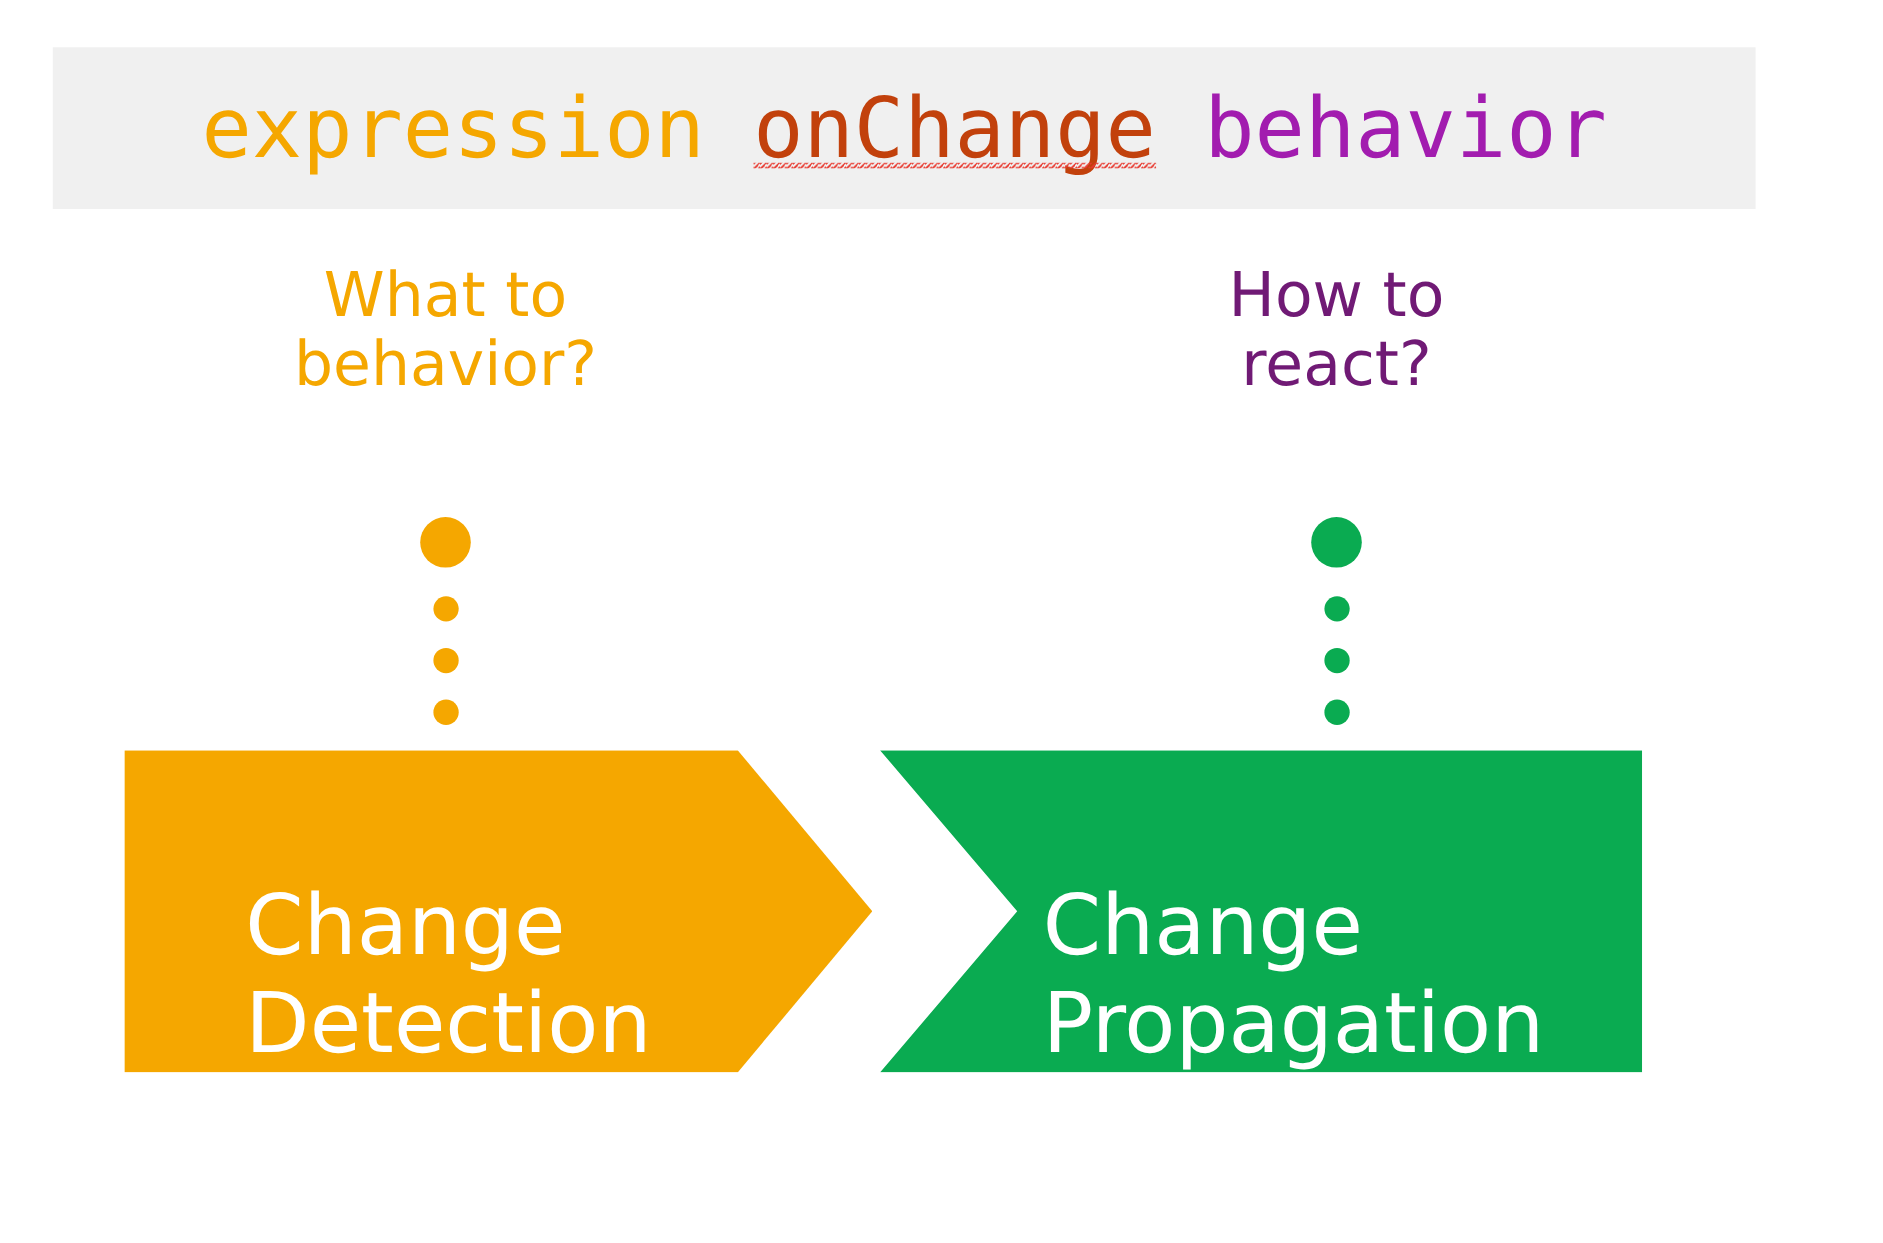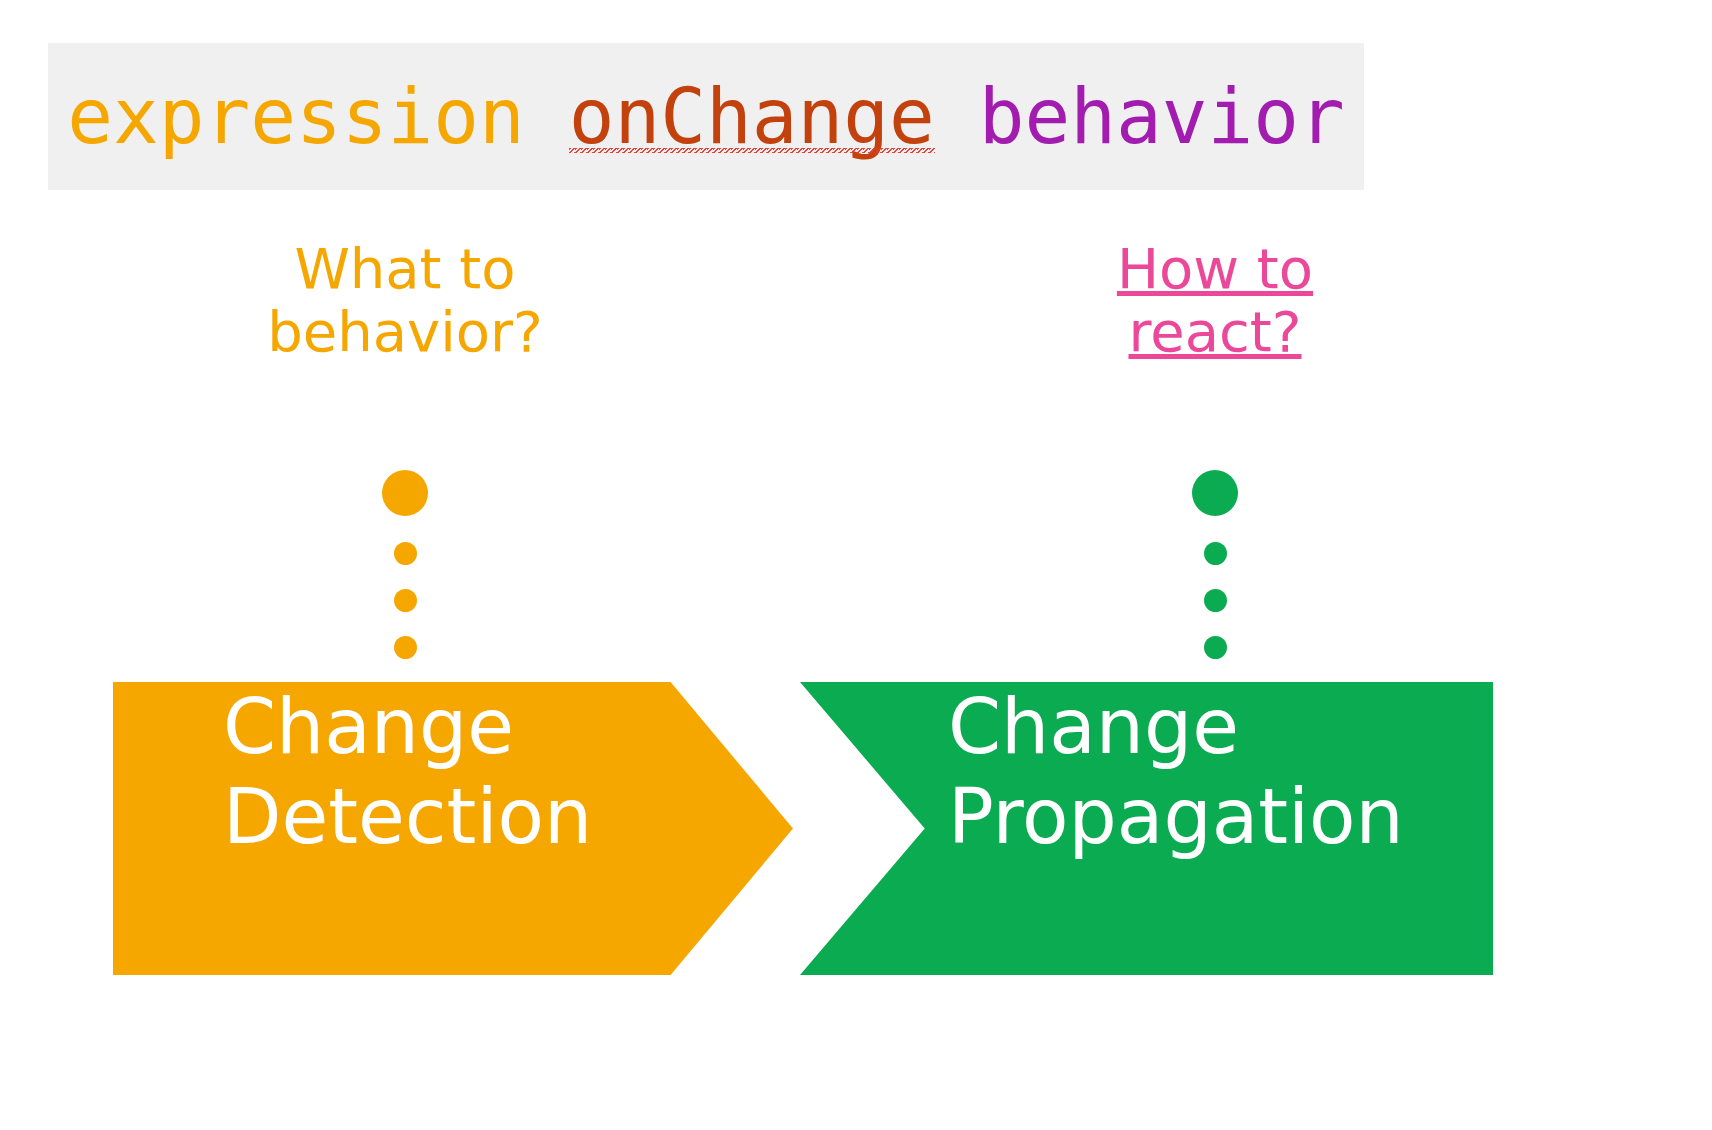--- a/index.html
+++ b/index.html
@@ -13,21 +13,21 @@
     position: relative;
     overflow: hidden;
     font-family: "DejaVu Sans", sans-serif;
   }
 
   
   #header-band {
     position: absolute;
     left: 48px;
     top: 43px;
-    width: 1316px;
+    width: 1548px;
     height: 147px;
     background: #f0f0f0;
     display: flex;
     align-items: center;
     justify-content: center;
     white-space: nowrap;
   }
   .code-token {
     font-family: "DejaVu Sans Mono", monospace;
     font-size: 76px;
@@ -68,22 +68,21 @@
   #caption-left {
     left: 150px;
     top: 238px;
     width: 510px;
     color: #f5a700;
   }
   #caption-right {
     left: 985px;
     top: 238px;
     width: 460px;
-    color: #ec4899;
-    text-decoration: underline;
+    color: #701a75;
   }
   .caption .line { display: block; }
 
   
   .connector {
     position: absolute;
     width: 56px;
     display: flex;
     flex-direction: column;
     align-items: center;
@@ -104,21 +103,21 @@
   }
   #connector-left .dot-big, #connector-left .dot-small { background: #f5a700; }
   #connector-right .dot-big, #connector-right .dot-small { background: #0aab51; }
 
   
   .chevron {
     position: absolute;
     top: 682px;
     height: 293px;
     display: flex;
-    align-items: flex-start;
+    align-items: flex-end;
     box-sizing: border-box;
   }
   #chevron-detection {
     left: 113px;
     width: 680px;
     background: #f5a700;
     clip-path: polygon(0 0, 82% 0, 100% 50%, 82% 100%, 0 100%);
     justify-content: flex-start;
     padding-left: 110px;
   }

